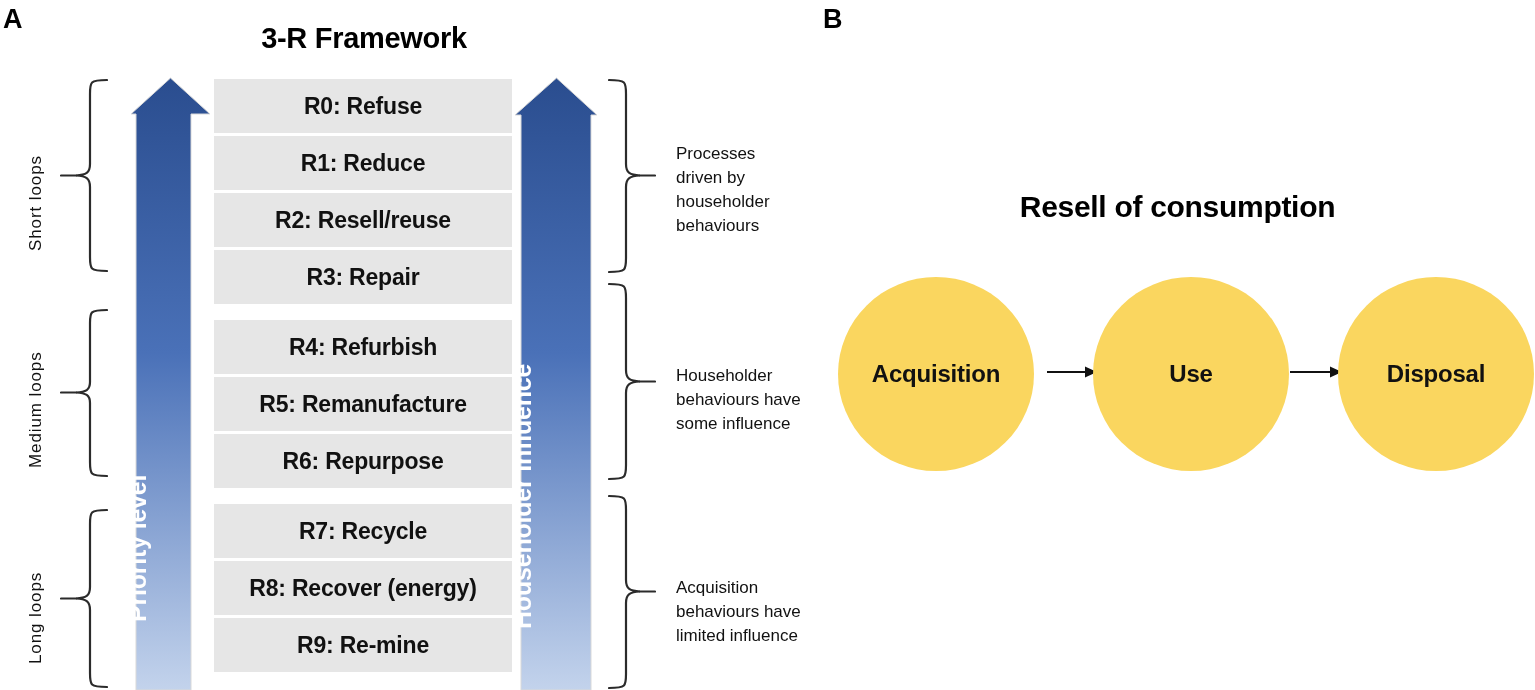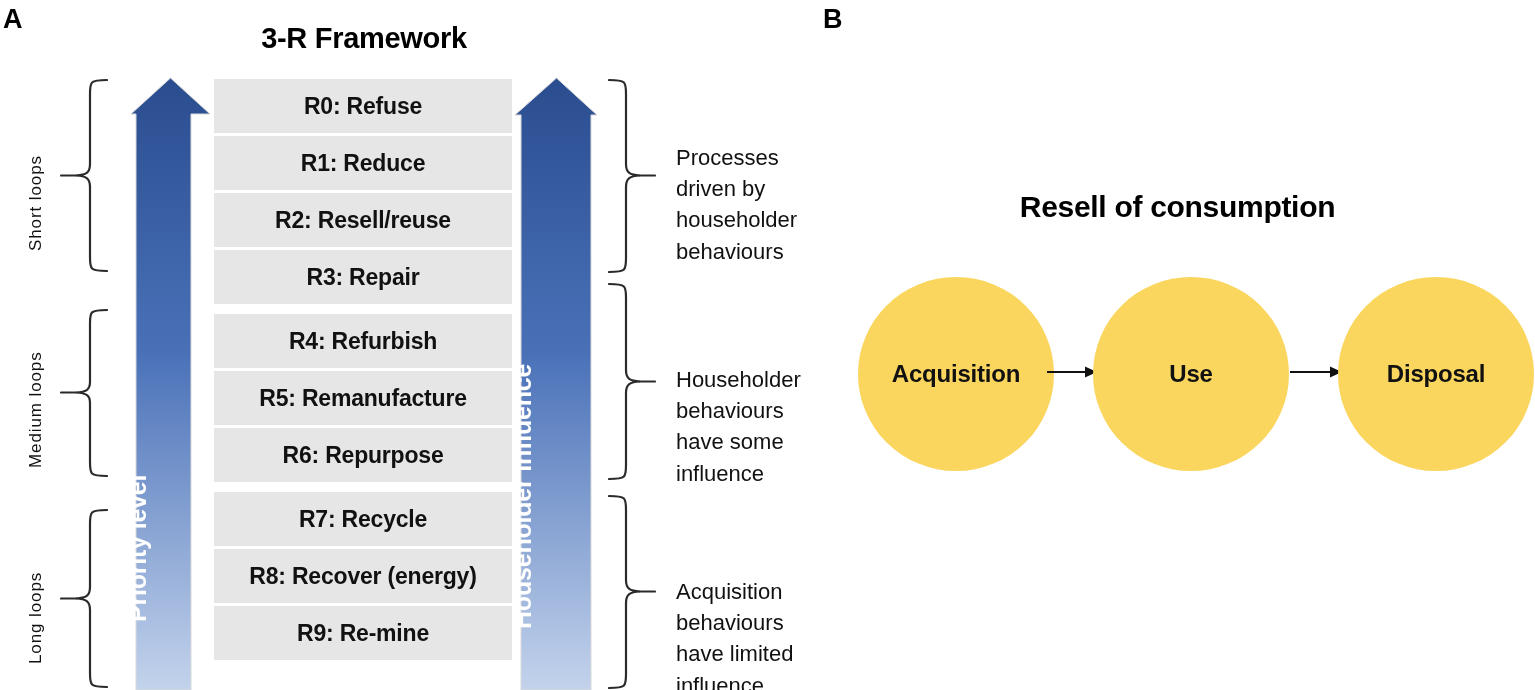--- a/index.html
+++ b/index.html
@@ -75,21 +75,21 @@
   }
 
   
   #r-steps {
     position: absolute;
     left: 214px;
     top: 79px;
     width: 298px;
   }
   .r-group { display: block; }
-  .r-group + .r-group { margin-top: 10px; }
+  .r-group + .r-group { margin-top: 16px; }
   .r-box {
     background: #e6e6e6;
     height: 54px;
     line-height: 54px;
     text-align: center;
     font-size: 23px;
     font-weight: bold;
     letter-spacing: -0.2px;
     color: #111;
     margin-bottom: 3px;
@@ -109,21 +109,21 @@
     white-space: nowrap;
     transform-origin: left bottom;
     transform: rotate(-90deg);
     color: #111;
   }
 
   
   .annotation {
     position: absolute;
     width: 130px;
-    font-size: 22px;
+    font-size: 17px;
     line-height: 1.42;
     color: #111;
   }
 
   
   #panel-b {
     position: absolute;
     left: 820px; top: 0;
     width: 715px; height: 690px;
   }
@@ -147,21 +147,21 @@
     align-items: center;
     justify-content: center;
   }
   .stage-label {
     font-size: 24px;
     font-weight: bold;
     color: #111;
     letter-spacing: -0.2px;
     white-space: nowrap;
   }
-  #stage-0 { left: 38px; }
+  #stage-0 { left: 18px; }
   #stage-1 { left: 273px; }
   #stage-2 { left: 518px; }
 
   .flow-arrow {
     position: absolute;
     top: 364px;
     height: 16px;
   }
   #flow-arrow-0 { left: 227px; width: 50px; }
   #flow-arrow-1 { left: 470px; width: 52px; }

